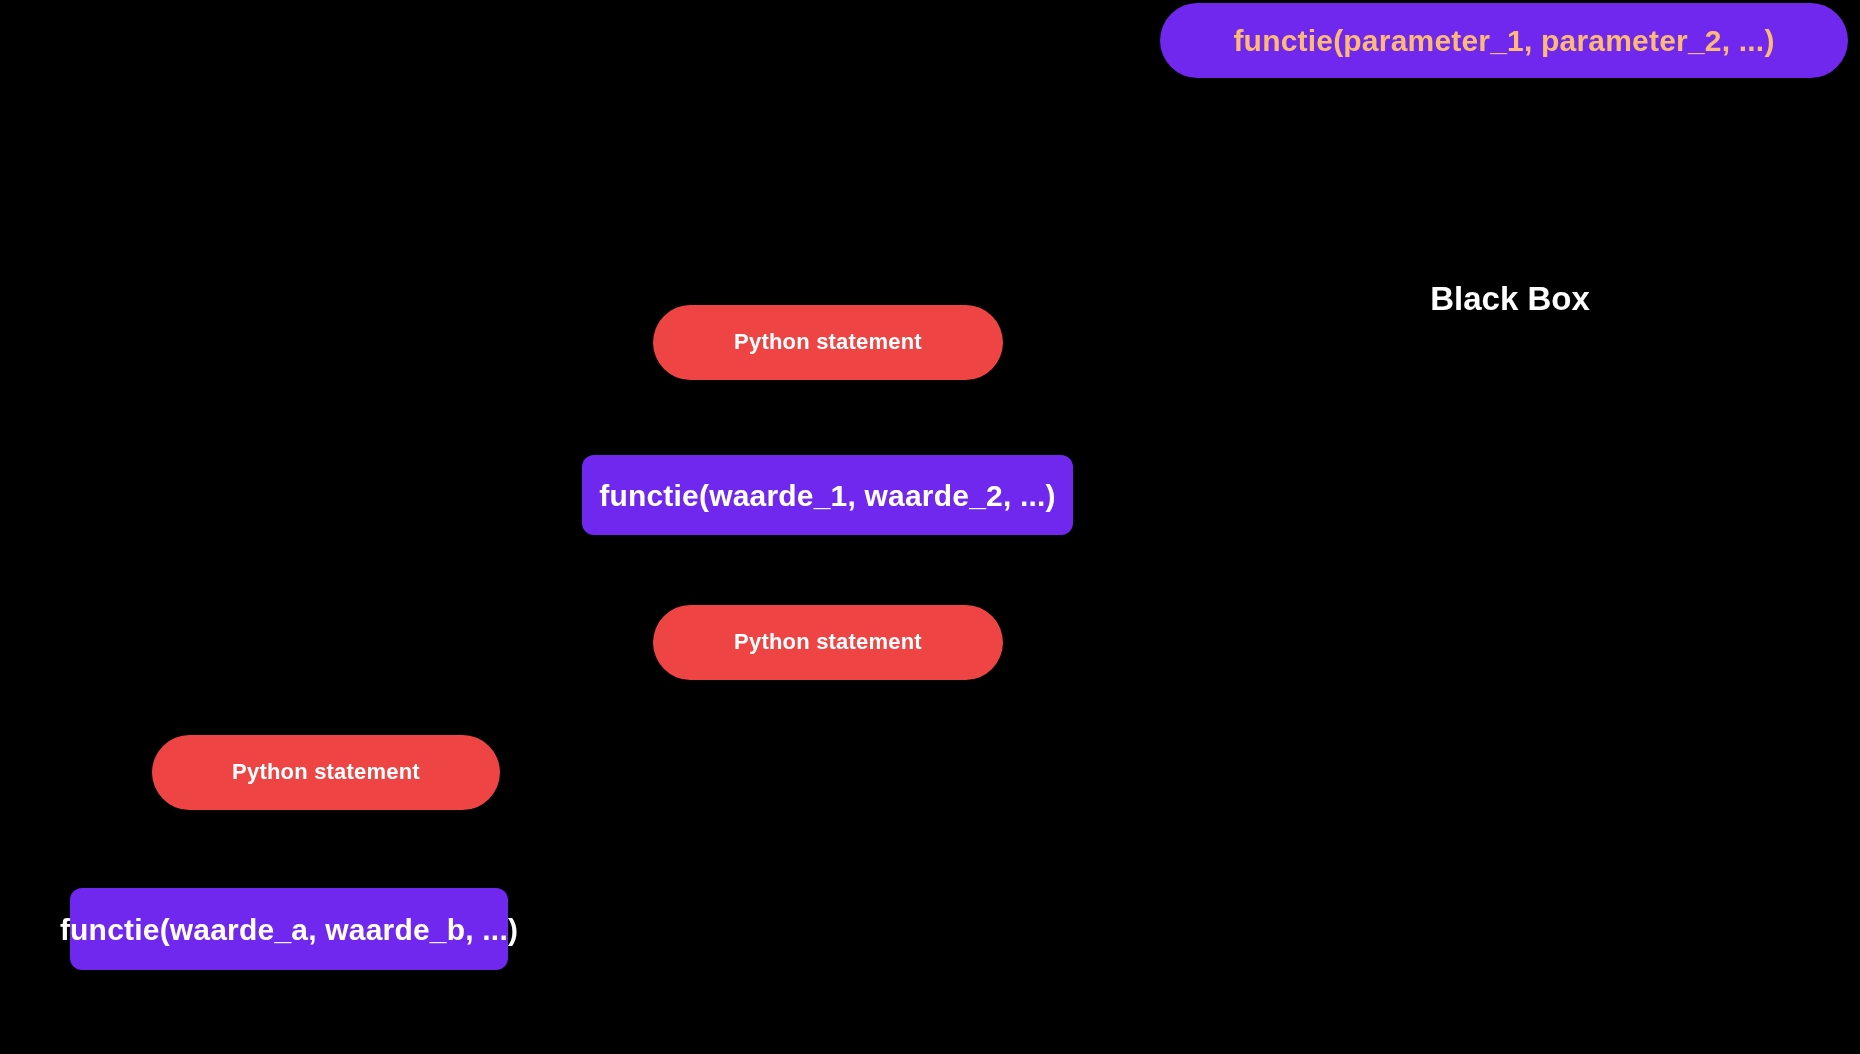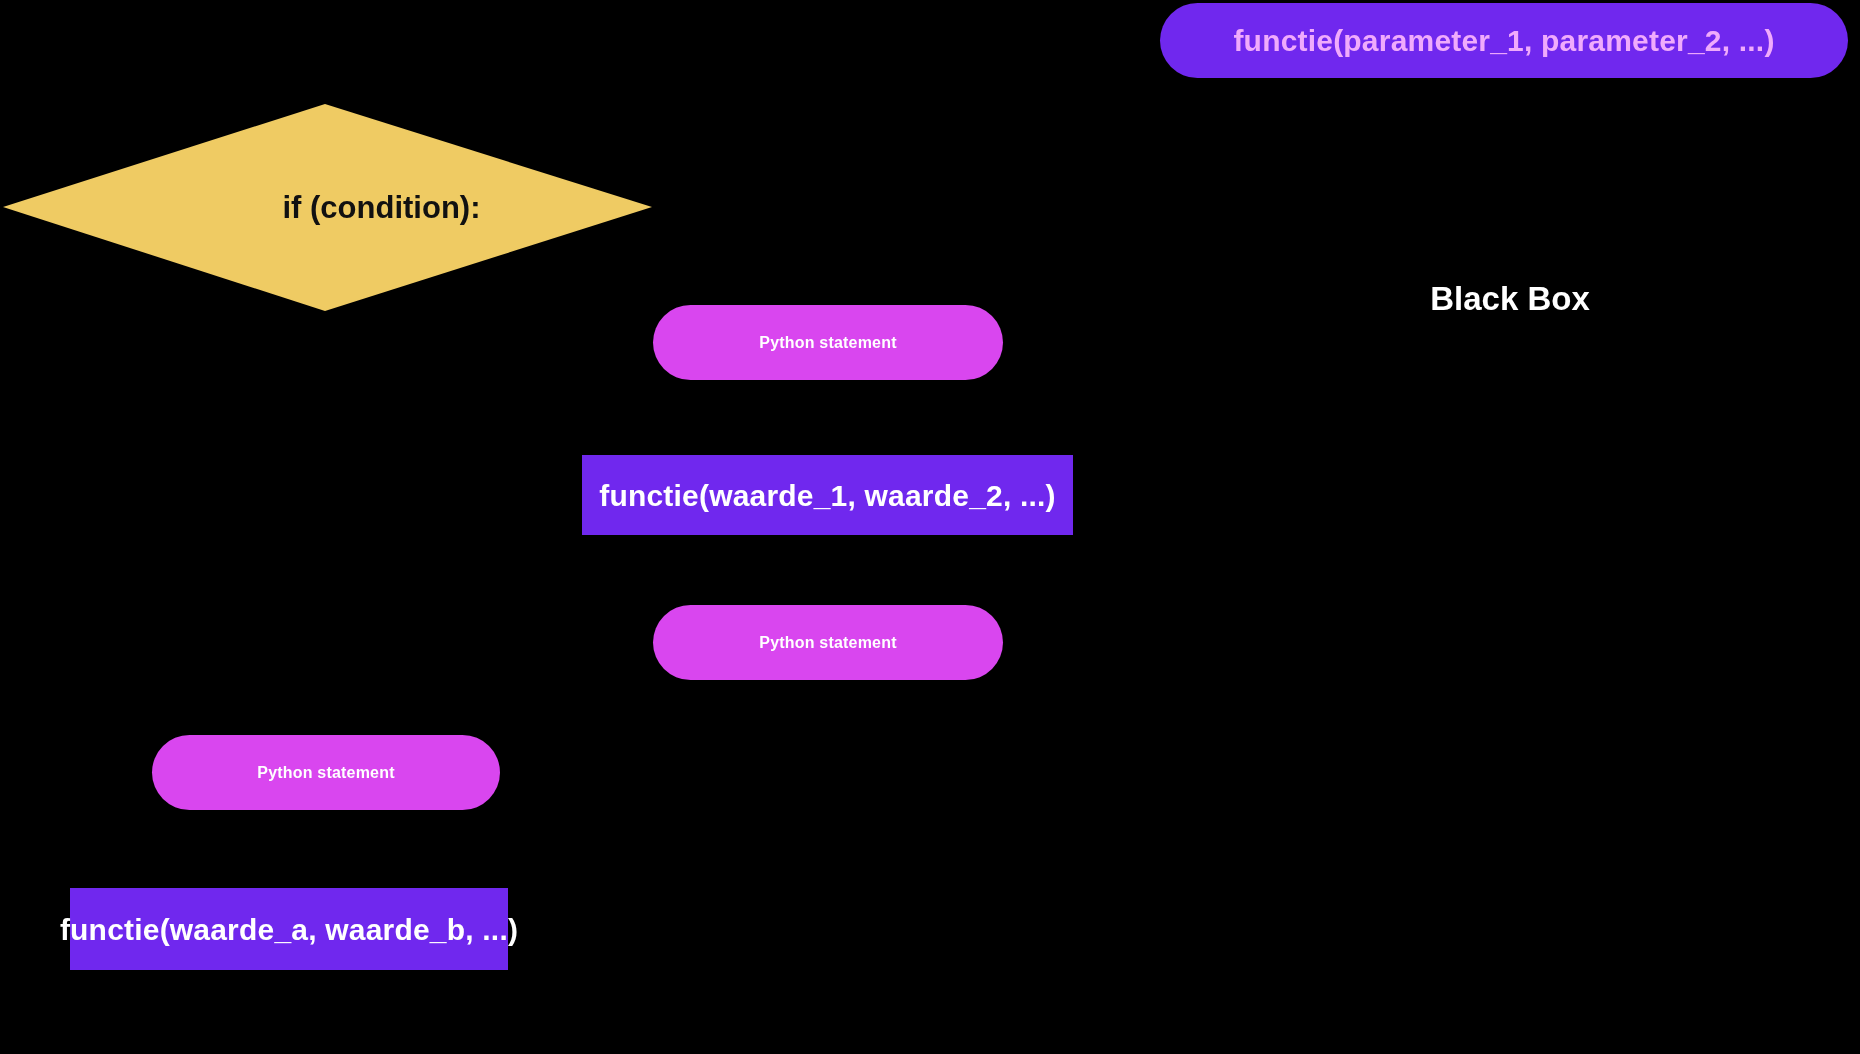--- a/index.html
+++ b/index.html
@@ -27,40 +27,40 @@
     display: flex;
     align-items: center;
     justify-content: center;
     box-sizing: border-box;
     text-align: center;
     line-height: 1.1;
     white-space: nowrap;
   }
 
   .pill-green {
-    background: #d946ef;
+    background: #ef4444;
     border-radius: 999px;
     color: #ffffff;
     font-weight: bold;
-    font-size: 16px;
+    font-size: 22px;
     letter-spacing: 0.2px;
   }
 
   .pill-purple {
     background: #7028EE;
     border-radius: 999px;
-    color: #f0abfc;
+    color: #fdba74;
     font-weight: bold;
     font-size: 30px;
     letter-spacing: 0.2px;
   }
 
   .rect-purple {
     background: #7028EE;
-    border-radius: 0;
+    border-radius: 12px;
     color: #ffffff;
     font-weight: bold;
     font-size: 30px;
     letter-spacing: 0.2px;
   }
 
   .plain-label {
     color: #ffffff;
     font-weight: bold;
     font-size: 33px;
@@ -94,26 +94,20 @@
 </style>
 </head>
 <body>
 
 <div id="canvas">
 
   <div class="node pill-purple" style="left:1160px; top:3px; width:688px; height:75px;">
     <span>functie(parameter_1, parameter_2, ...)</span>
   </div>
 
-  <div class="diamond-wrap" style="left:0px; top:100px; width:655px; height:215px;">
-    <svg width="655" height="215" viewBox="0 0 655 215">
-      <polygon points="325,4 652,107 325,211 3,107" fill="#EFCB63"></polygon>
-    </svg>
-    <div class="diamond-label">if (condition):</div>
-  </div>
 
   <div class="node plain-label" style="left:1390px; top:245px; width:240px; height:50px;margin-top:29px;">
     <span>Black Box</span>
   </div>
 
   <div class="node pill-green" style="left:653px; top:305px; width:350px; height:75px;">
     <span>Python statement</span>
   </div>
 
   <div class="node rect-purple" style="left:582px; top:455px; width:491px; height:80px;">

